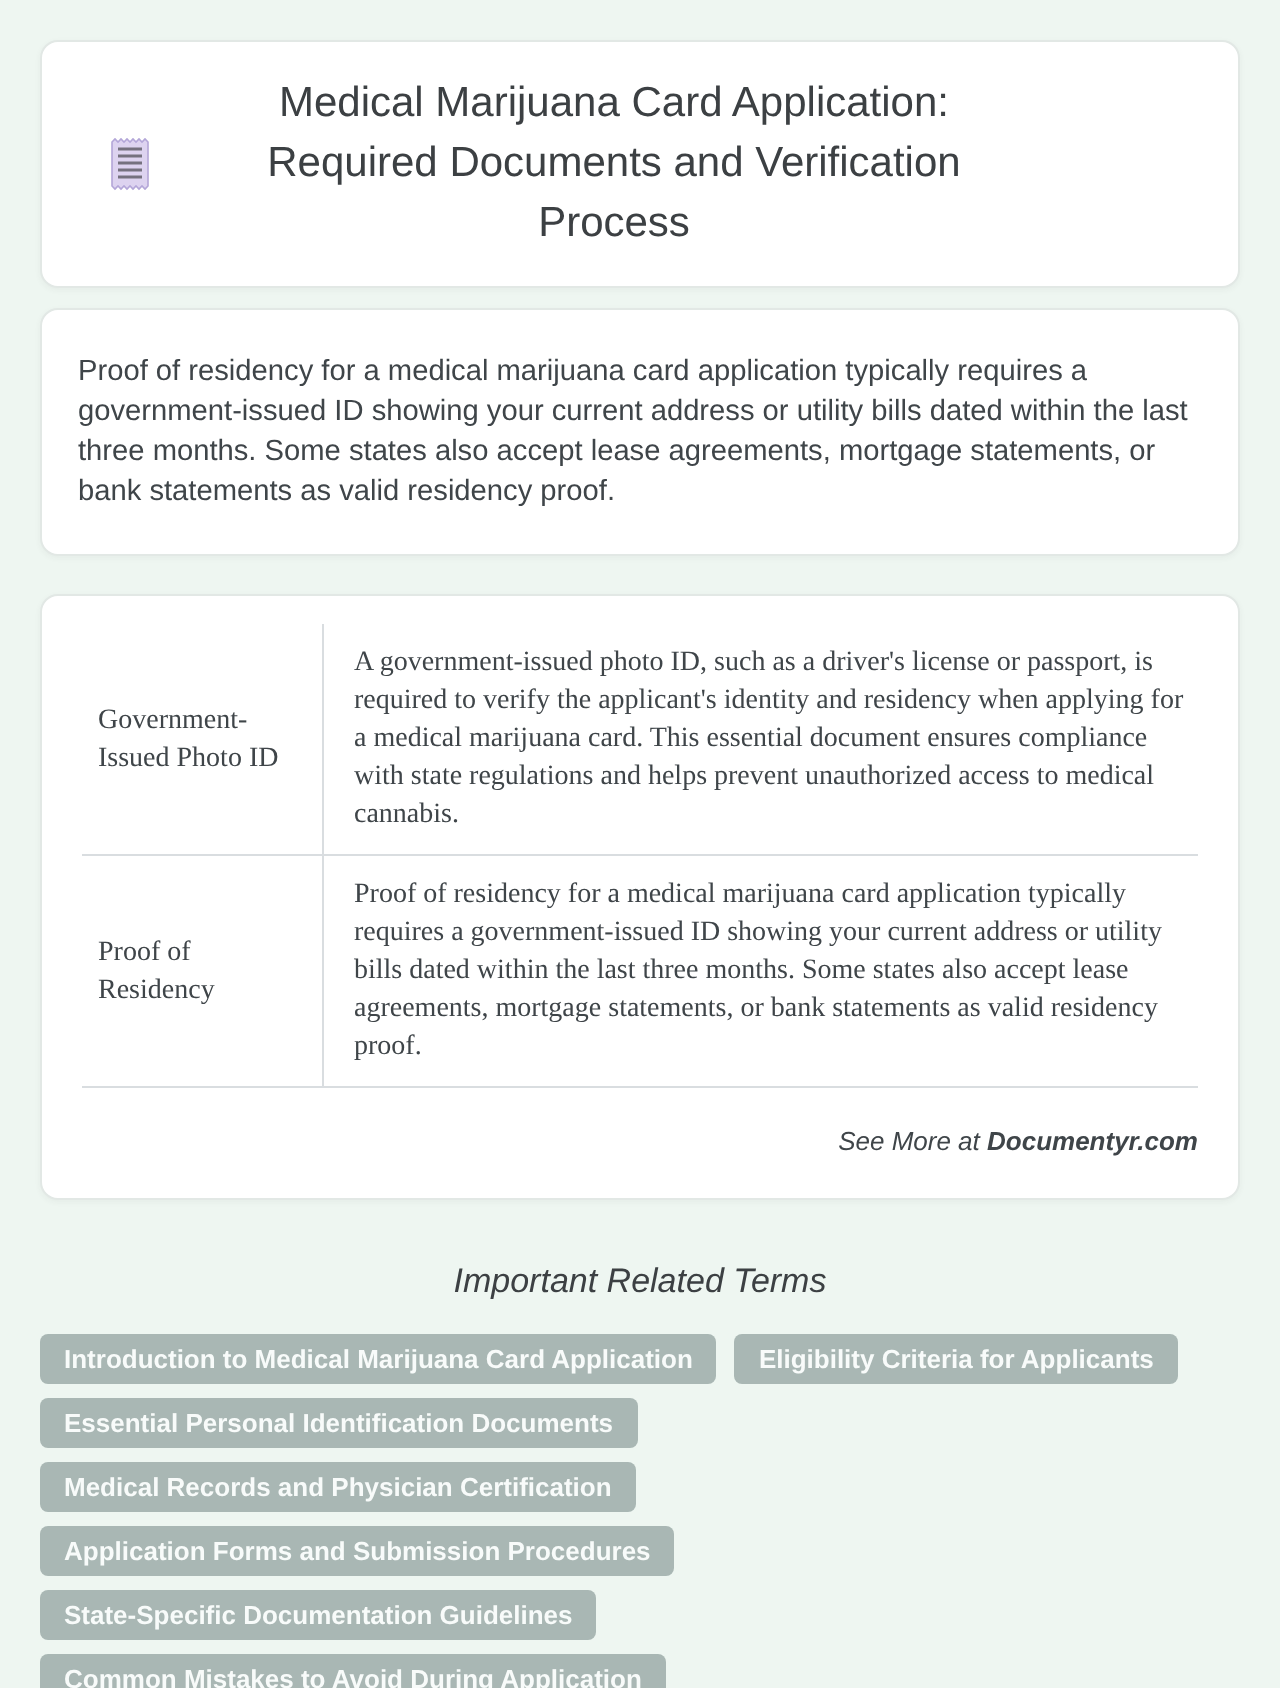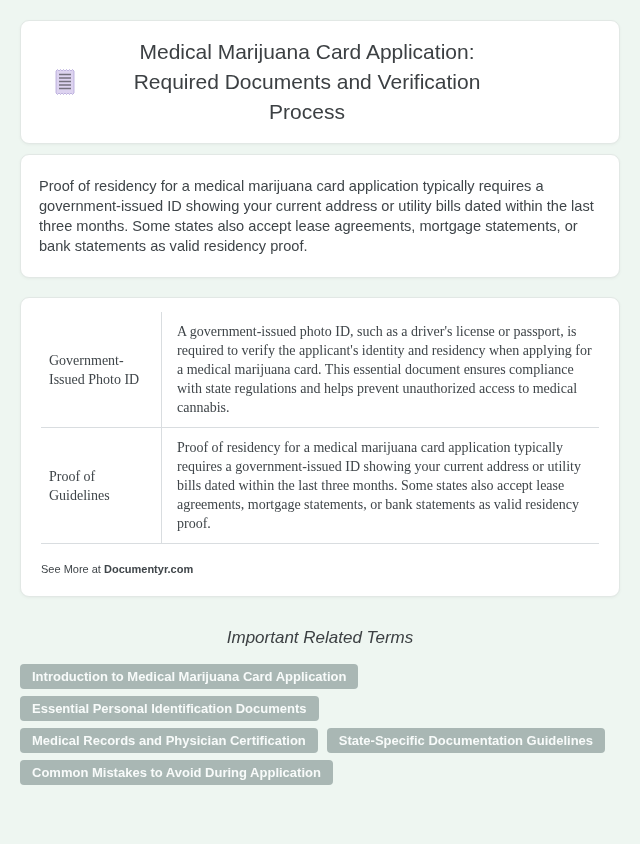--- a/index.html
+++ b/index.html
@@ -72,22 +72,23 @@
     width: 104px;
     padding: 12px 8px 12px 8px;
     line-height: 19px;
   }
   td.def-cell {
     border-left: 1px solid #d9dde0;
     padding: 10px 4px 10px 15px;
     line-height: 19px;
   }
   .see-more {
-    text-align: left;
-    font-size: 11px;
+    text-align: right;
+    font-style: italic;
+    font-size: 13px;
     color: #3f4549;
     padding: 19px 0 11px;
   }
   .see-more b { font-weight: 700; }
   
   .related-heading {
     margin: 31px 0 16px;
     text-align: center;
     font-size: 17px;
     font-weight: 500;
@@ -136,31 +137,33 @@
 </div>
 
 <div class="card table-card">
   <table class="terms-table">
     <tbody>
       <tr>
         <td class="term-cell">Government-Issued Photo ID</td>
         <td class="def-cell">A government-issued photo ID, such as a driver's license or passport, is required to verify the applicant's identity and residency when applying for a medical marijuana card. This essential document ensures compliance with state regulations and helps prevent unauthorized access to medical cannabis.</td>
       </tr>
       <tr>
-        <td class="term-cell">Proof of Guidelines</td>
+        <td class="term-cell">Proof of Residency</td>
         <td class="def-cell">Proof of residency for a medical marijuana card application typically requires a government-issued ID showing your current address or utility bills dated within the last three months. Some states also accept lease agreements, mortgage statements, or bank statements as valid residency proof.</td>
       </tr>
     </tbody>
   </table>
   <div class="see-more">
     <span>See More at </span><b>Documentyr.com</b>
   </div>
 </div>
 
 <div class="related-heading">Important Related Terms</div>
 
 <div class="tags-wrap">
   <span class="tag">Introduction to Medical Marijuana Card Application</span>
+  <span class="tag">Eligibility Criteria for Applicants</span>
   <span class="tag">Essential Personal Identification Documents</span>
   <span class="tag">Medical Records and Physician Certification</span>
+  <span class="tag">Application Forms and Submission Procedures</span>
   <span class="tag">State-Specific Documentation Guidelines</span>
   <span class="tag">Common Mistakes to Avoid During Application</span>
 </div>
 
 </body></html>

